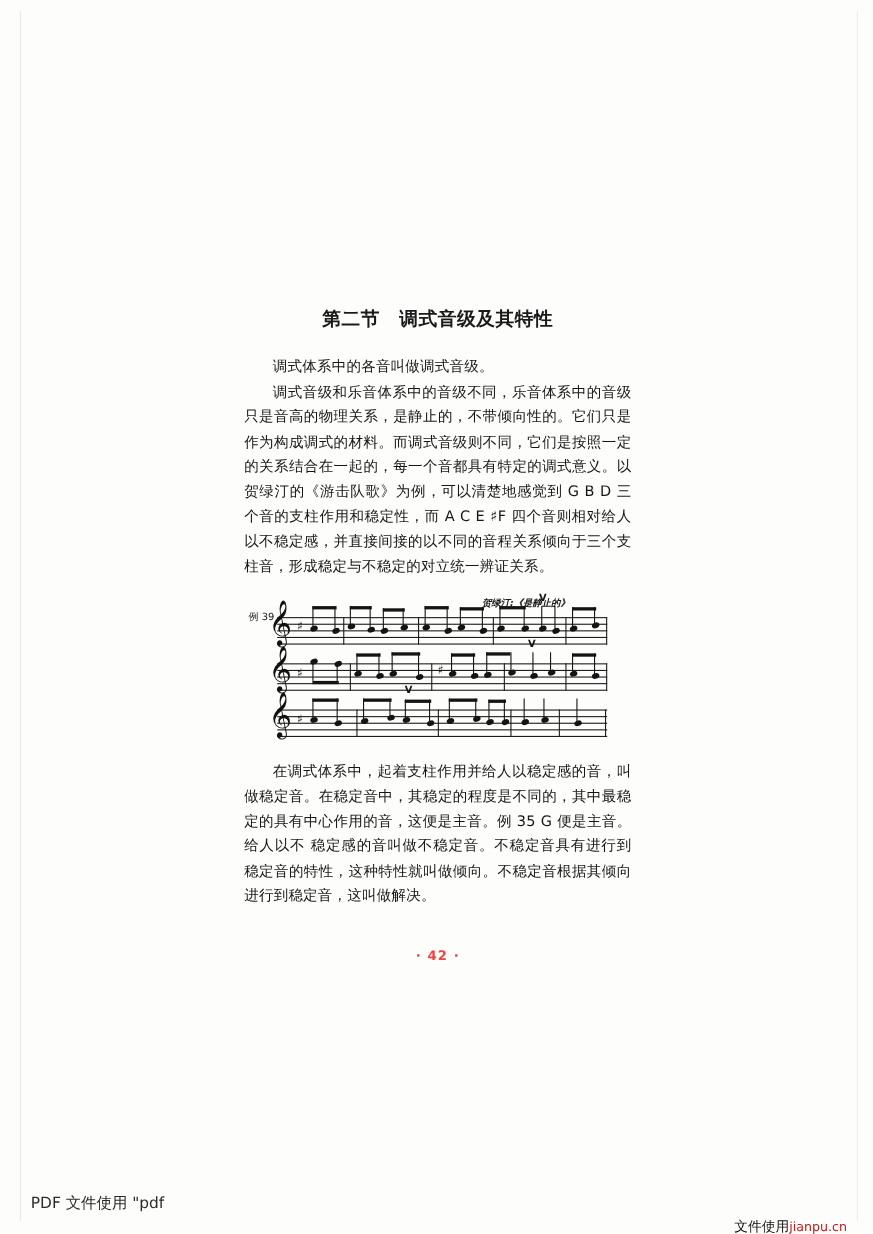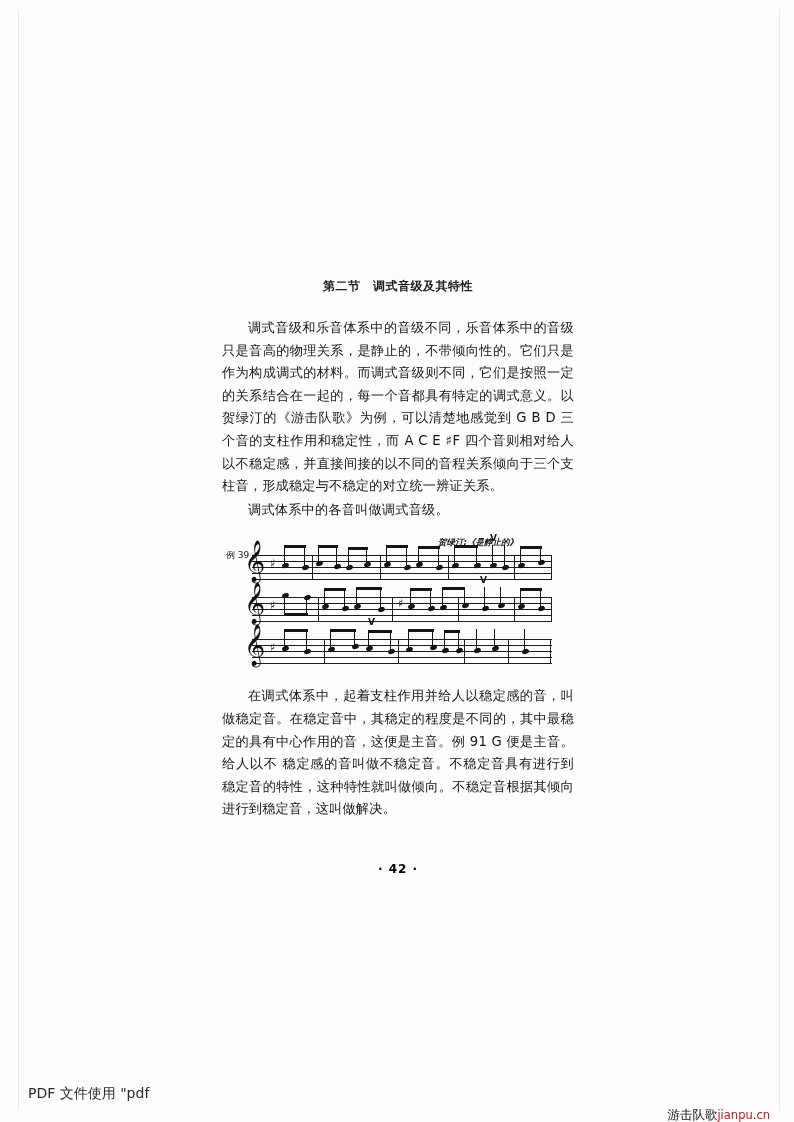--- a/index.html
+++ b/index.html
@@ -38,21 +38,21 @@
   .content {
     position: absolute;
     left: 222px;
     top: 278px;
     width: 352px;
   }
 
   .section-title {
     text-align: center;
     font-family: "DejaVu Sans", sans-serif;
-    font-size: 12px;
+    font-size: 17px;
     font-weight: bold;
     letter-spacing: 0.5px;
     color: #1a1a1a;
     margin-bottom: 22px;
     white-space: pre;
   }
 
   p.body-text {
     font-family: "DejaVu Sans", sans-serif;
     font-size: 13.2px;
@@ -159,21 +159,21 @@
   }
 
   .page-number {
     position: absolute;
     left: 222px;
     top: 862px;
     width: 352px;
     text-align: center;
     font-size: 12px;
     font-weight: bold;
-    color: #000000;
+    color: #ef4444;
     letter-spacing: 1px;
   }
 
   .footer-left {
     position: absolute;
     left: 28px;
     top: 1085px;
     font-size: 14px;
     color: #2b2b2b;
     font-family: "DejaVu Sans", sans-serif;
@@ -198,23 +198,23 @@
 
 <div class="page">
 
   <div class="scan-edge-left"></div>
   <div class="scan-edge-right"></div>
 
   <div class="content">
 
     <div class="section-title">第二节　调式音级及其特性</div>
 
+    <p class="body-text">调式体系中的各音叫做调式音级。</p>
+
     <p class="body-text">调式音级和乐音体系中的音级不同，乐音体系中的音级只是音高的物理关系，是静止的，不带倾向性的。它们只是作为构成调式的材料。而调式音级则不同，它们是按照一定的关系结合在一起的，每一个音都具有特定的调式意义。以贺绿汀的《游击队歌》为例，可以清楚地感觉到 G B D 三个音的支柱作用和稳定性，而 A C E ♯F 四个音则相对给人以不稳定感，并直接间接的以不同的音程关系倾向于三个支柱音，形成稳定与不稳定的对立统一辨证关系。</p>
-
-    <p class="body-text">调式体系中的各音叫做调式音级。</p>
 
     <div class="music-block">
 
       <div class="music-exno">例 39</div>
 
       <div class="music-caption">贺绿汀:《是静止的》</div>
 
       <div class="stave" style="top:16px;">
         <div class="line"></div>
         <div class="line"></div>
@@ -387,26 +387,26 @@
         <div class="stem" style="left:242px; top:-10px; height:19px;"></div>
         <div class="notehead" style="left:240px; top:7px;"></div>
 
         <div class="stem" style="left:272px; top:-10px; height:22px;"></div>
         <div class="notehead" style="left:270px; top:10px;"></div>
 
         <div class="vmark" style="left:116px; top:-22px;">V</div>
       </div>
     </div>
 
-    <p class="body-text">在调式体系中，起着支柱作用并给人以稳定感的音，叫做稳定音。在稳定音中，其稳定的程度是不同的，其中最稳定的具有中心作用的音，这便是主音。例 91 G 便是主音。给人以不 稳定感的音叫做不稳定音。不稳定音具有进行到稳定音的特性，这种特性就叫做倾向。不稳定音根据其倾向进行到稳定音，这叫做解决。</p>
+    <p class="body-text">在调式体系中，起着支柱作用并给人以稳定感的音，叫做稳定音。在稳定音中，其稳定的程度是不同的，其中最稳定的具有中心作用的音，这便是主音。例 35 G 便是主音。给人以不 稳定感的音叫做不稳定音。不稳定音具有进行到稳定音的特性，这种特性就叫做倾向。不稳定音根据其倾向进行到稳定音，这叫做解决。</p>
 
 
   </div>
 
   <div class="page-number">· 42 ·</div>
 
   <div class="footer-left">PDF 文件使用 "pdf</div>
 
   <div class="footer-right">
-    <span>游击队歌</span><span class="domain">jianpu.cn</span>
+    <span>文件使用</span><span class="domain">jianpu.cn</span>
   </div>
 
 </div>
 
 </body></html>

